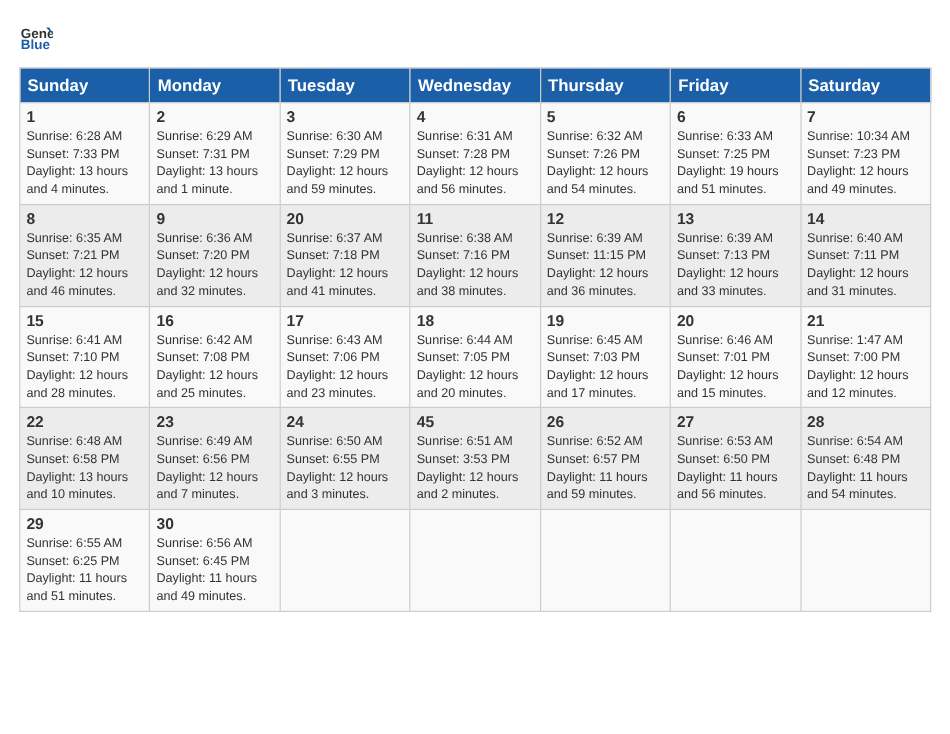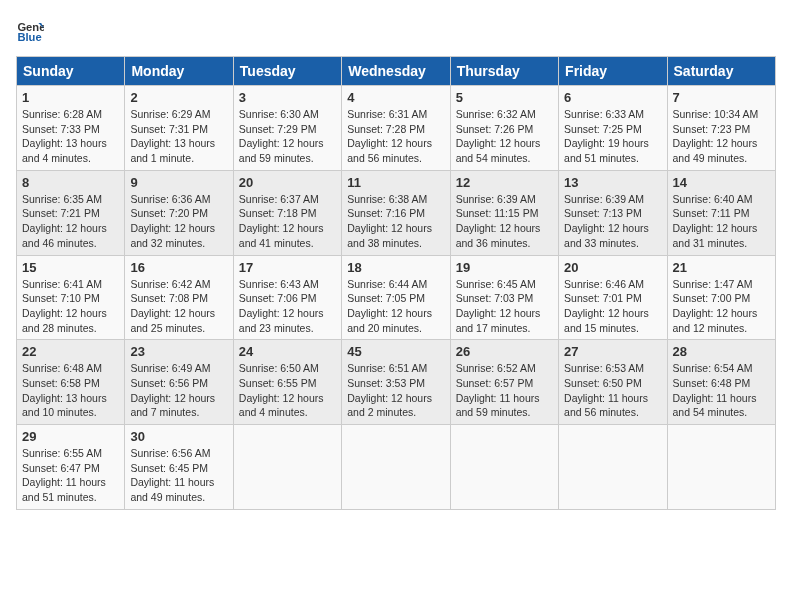--- a/index.html
+++ b/index.html
@@ -301,21 +301,21 @@
           <span>Sunrise: 6:49 AM</span><br>
           <span>Sunset: 6:56 PM</span><br>
           <span>Daylight: 12 hours and 7 minutes.</span>
         </div>
       </td>
         <td>
         <span class="day-number">24</span>
         <div class="day-info">
           <span>Sunrise: 6:50 AM</span><br>
           <span>Sunset: 6:55 PM</span><br>
-          <span>Daylight: 12 hours and 4 minutes.</span>
+          <span>Daylight: 12 hours and 3 minutes.</span>
         </div>
       </td>
         <td>
         <span class="day-number">45</span>
         <div class="day-info">
           <span>Sunrise: 6:51 AM</span><br>
           <span>Sunset: 3:53 PM</span><br>
           <span>Daylight: 12 hours and 2 minutes.</span>
         </div>
       </td>
@@ -342,21 +342,21 @@
           <span>Sunset: 6:48 PM</span><br>
           <span>Daylight: 11 hours and 54 minutes.</span>
         </div>
       </td>
       </tr>
       <tr>
         <td>
         <span class="day-number">29</span>
         <div class="day-info">
           <span>Sunrise: 6:55 AM</span><br>
-          <span>Sunset: 6:47 PM</span><br>
+          <span>Sunset: 6:25 PM</span><br>
           <span>Daylight: 11 hours and 51 minutes.</span>
         </div>
       </td>
         <td>
         <span class="day-number">30</span>
         <div class="day-info">
           <span>Sunrise: 6:56 AM</span><br>
           <span>Sunset: 6:45 PM</span><br>
           <span>Daylight: 11 hours and 49 minutes.</span>
         </div>

